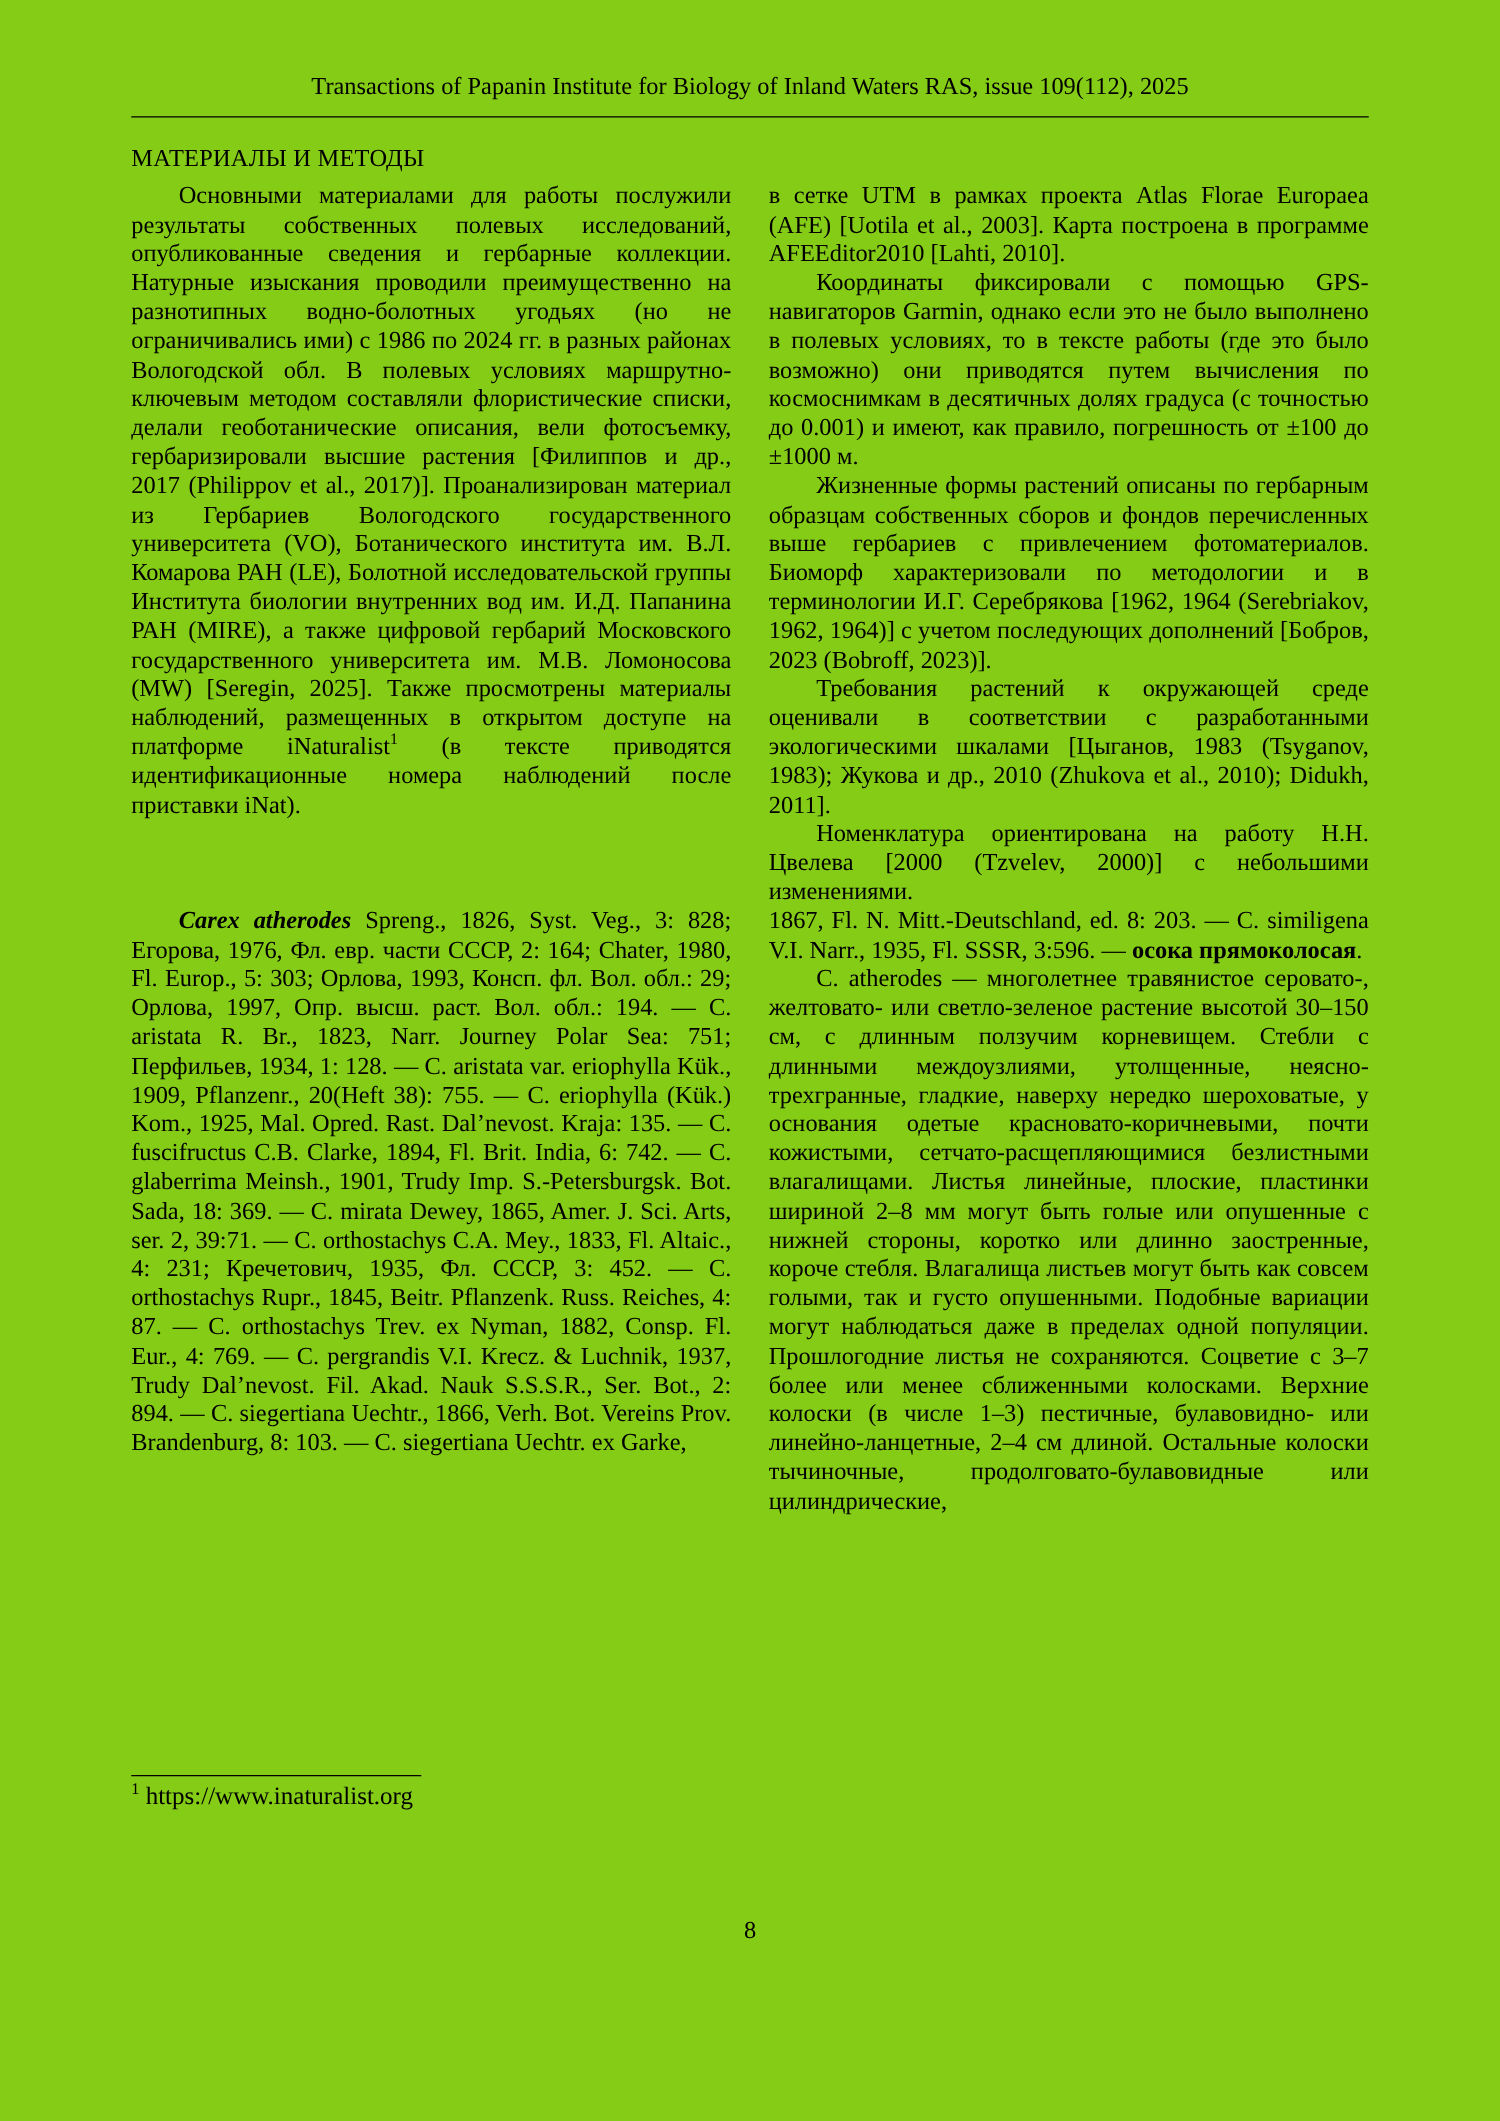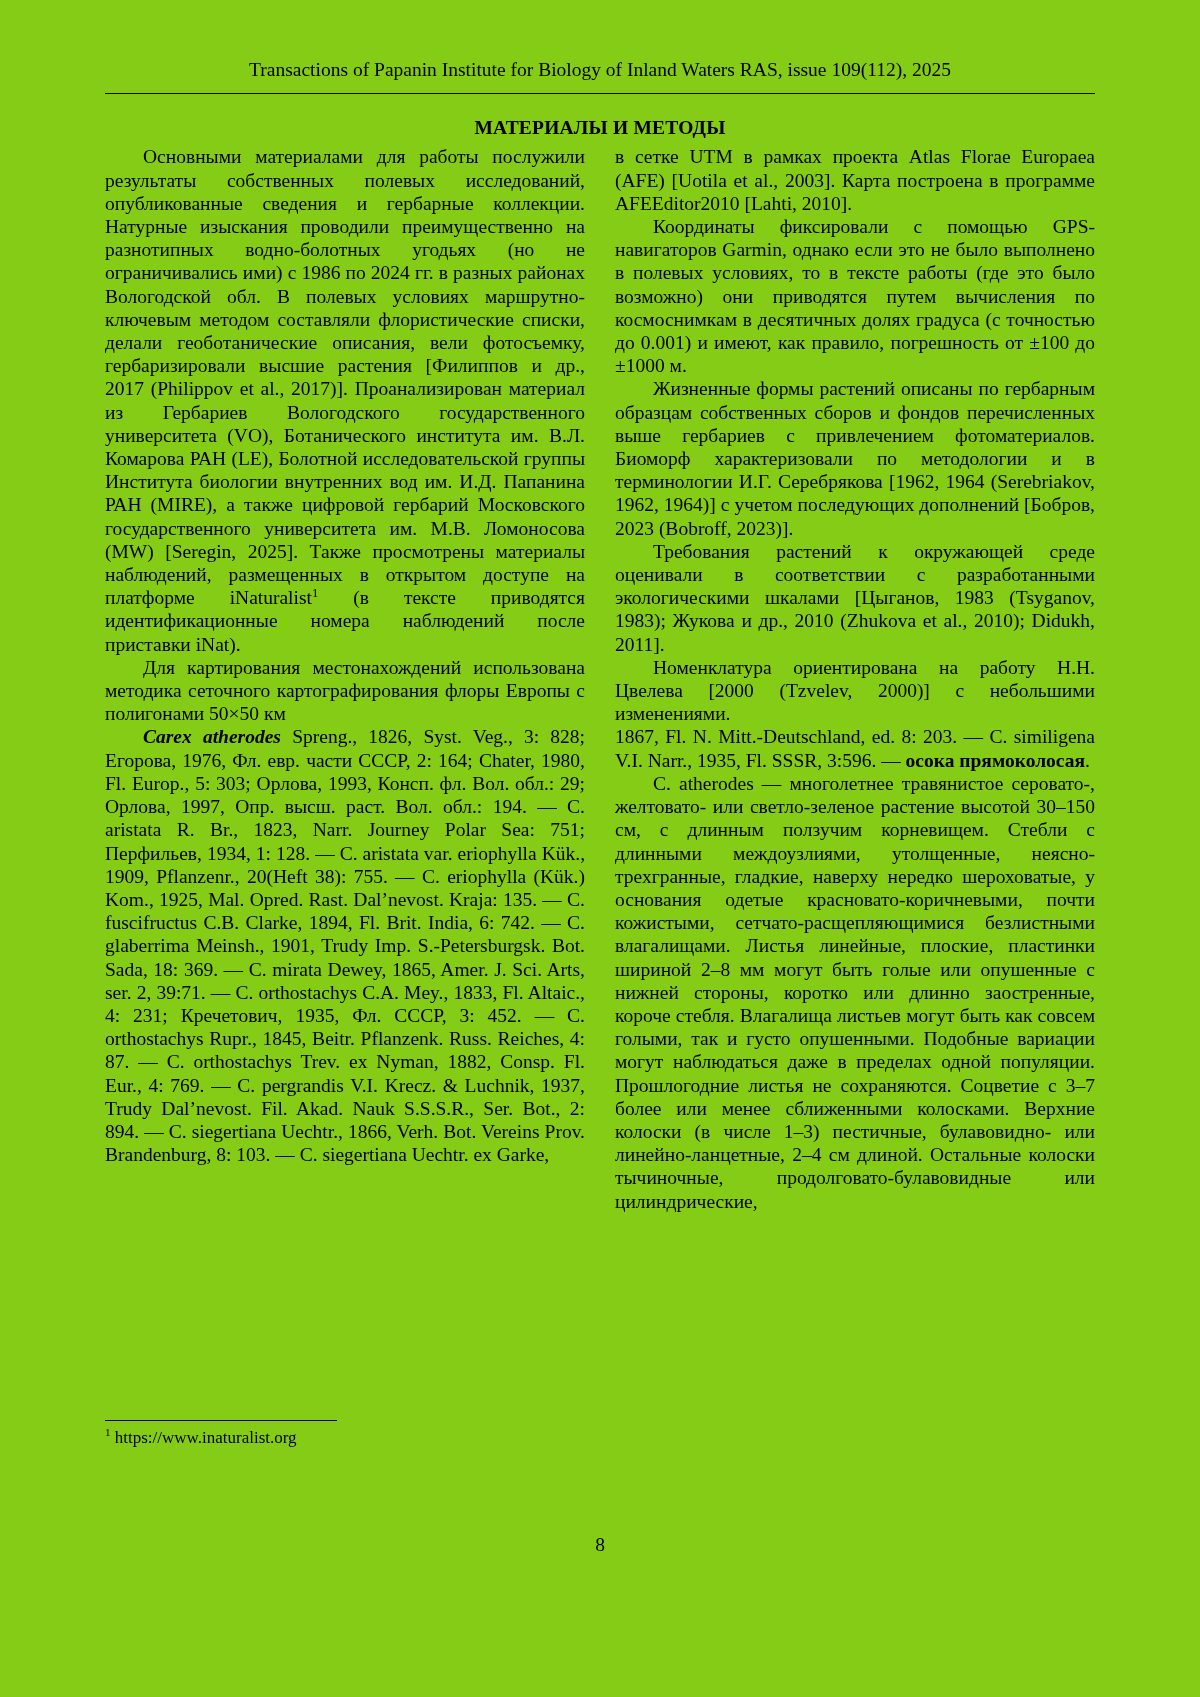--- a/index.html
+++ b/index.html
@@ -17,22 +17,22 @@
     padding: 58px 105px 0 105px;
     overflow: hidden;
   }
   .header {
     text-align: center;
     padding-bottom: 12px;
     border-bottom: 1.5px solid #000;
   }
   .heading {
     font-size: 19.5px;
-    font-weight: bold;
-    text-align: center;
+    font-weight: normal;
+    text-align: left;
     margin: 22px 0 6px 0;
     letter-spacing: 0.2px;
   }
   .section-2 .heading { margin: 14px 0 6px 0; }
   .columns { display: flex; gap: 30px; }
   .col {
     width: 480px;
     text-align: justify;
     hyphens: auto;
     -webkit-hyphens: auto;
@@ -48,21 +48,21 @@
     left: 105px;
     top: 1420px;
     width: 990px;
   }
   .footnote-rule {
     width: 232px;
     height: 0;
     border-top: 1.2px solid #000;
     margin-bottom: 7px;
   }
-  .footnote { font-size: 17px; line-height: 19px; }
+  .footnote { font-size: 20px; line-height: 19px; }
   .page-number {
     position: absolute;
     left: 0;
     right: 0;
     top: 1533px;
     text-align: center;
     font-size: 19.5px;
   }
 </style>
 </head>
@@ -72,21 +72,20 @@
 
   <header class="header">
     <span>Transactions of Papanin Institute for Biology of Inland Waters RAS, issue 109(112), 2025</span>
   </header>
 
   <section class="section section-1">
     <h2 class="heading">МАТЕРИАЛЫ И МЕТОДЫ</h2>
     <div class="columns">
       <div class="col">
           <p class="para indent"><span>Основными материалами для работы послужили результаты собственных полевых исследований, опубликованные сведения и гербарные коллекции. Натурные изыскания проводили преимущественно на разнотипных водно-болотных угодьях (но не ограничивались ими) с 1986 по 2024 гг. в разных районах Вологодской обл. В полевых условиях маршрутно-ключевым методом составляли флористические списки, делали геоботанические описания, вели фотосъемку, гербаризировали высшие растения [Филиппов и др., 2017 (Philippov et al., 2017)]. Проанализирован материал из Гербариев Вологодского государственного университета (VO), Ботанического института им. В.Л. Комарова РАН (LE), Болотной исследовательской группы Института биологии внутренних вод им. И.Д. Папанина РАН (MIRE), а также цифровой гербарий Московского государственного университета им. М.В. Ломоносова (MW) [Seregin, 2025]. Также просмотрены материалы наблюдений, размещенных в открытом доступе на платформе iNaturalist</span><sup>1</sup><span> (в тексте приводятся идентификационные номера наблюдений после приставки iNat).</span></p>
-          <p class="para indent"><span>Для картирования местонахождений использована методика сеточного картографирования флоры Европы с полигонами 50×50 км</span></p>
         </div>
       <div class="col">
           <p class="para"><span>в сетке UTM в рамках проекта Atlas Florae Europaea (AFE) [Uotila et al., 2003]. Карта построена в программе AFEEditor2010 [Lahti, 2010].</span></p>
           <p class="para indent"><span>Координаты фиксировали с помощью GPS-навигаторов Garmin, однако если это не было выполнено в полевых условиях, то в тексте работы (где это было возможно) они приводятся путем вычисления по космоснимкам в десятичных долях градуса (с точностью до 0.001) и имеют, как правило, погрешность от ±100 до ±1000 м.</span></p>
           <p class="para indent"><span>Жизненные формы растений описаны по гербарным образцам собственных сборов и фондов перечисленных выше гербариев с привлечением фотоматериалов. Биоморф характеризовали по методологии и в терминологии И.Г. Серебрякова [1962, 1964 (Serebriakov, 1962, 1964)] с учетом последующих дополнений [Бобров, 2023 (Bobroff, 2023)].</span></p>
           <p class="para indent"><span>Требования растений к окружающей среде оценивали в соответствии с разработанными экологическими шкалами [Цыганов, 1983 (Tsyganov, 1983); Жукова и др., 2010 (Zhukova et al., 2010); Didukh, 2011].</span></p>
           <p class="para indent"><span>Номенклатура ориентирована на работу Н.Н. Цвелева [2000 (Tzvelev, 2000)] с небольшими изменениями.</span></p>
         </div>
     </div>
   </section>

